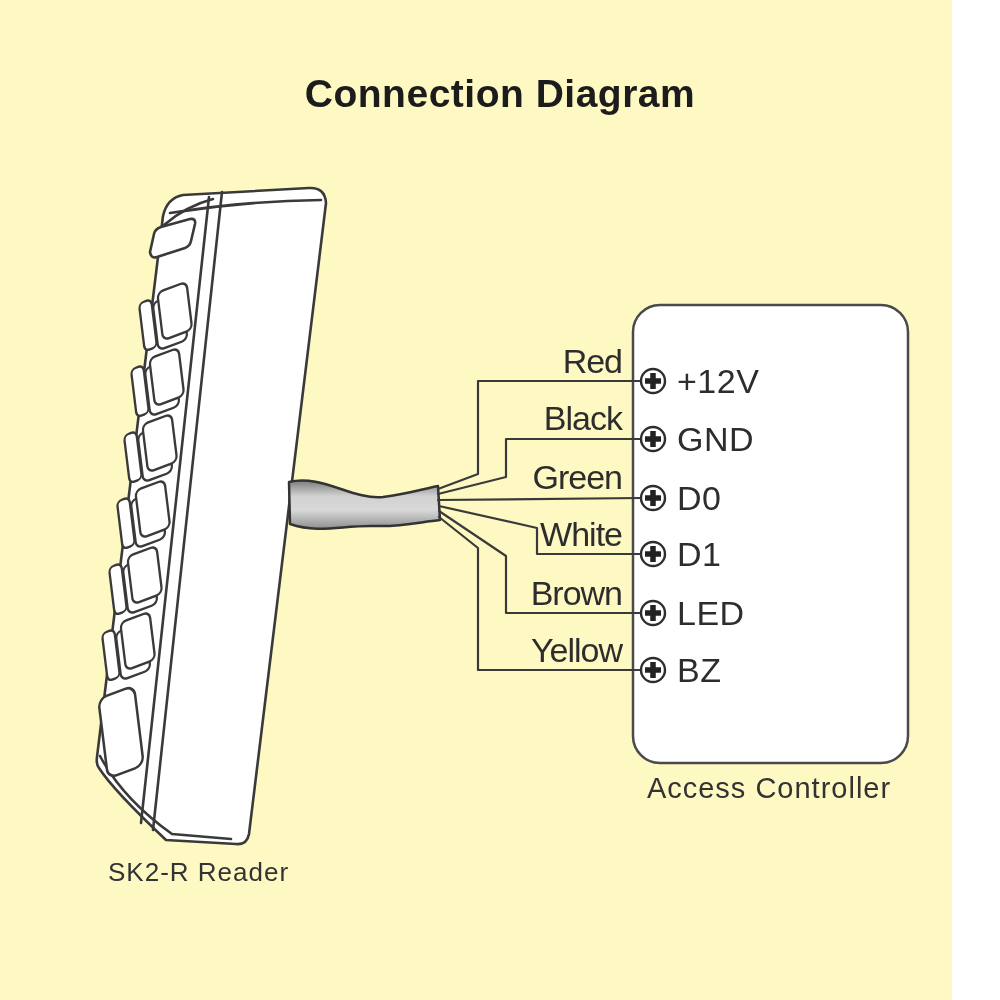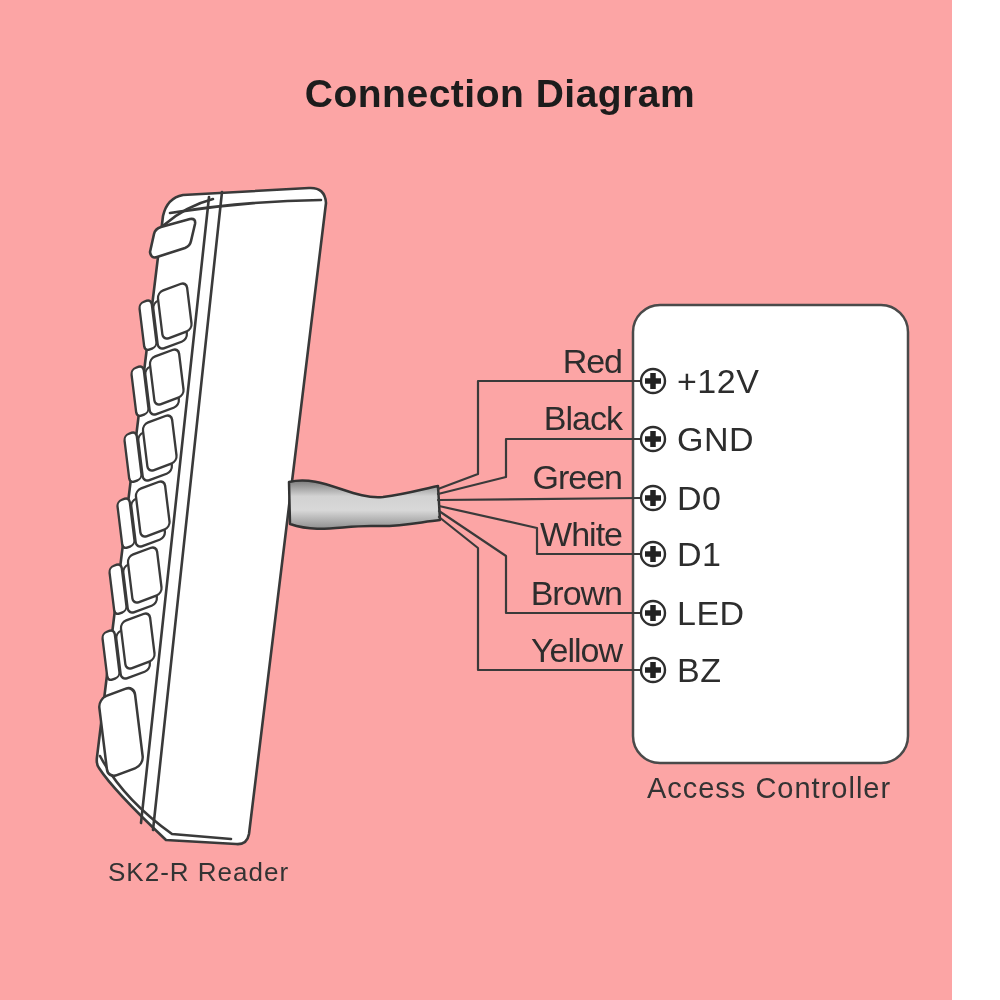--- a/index.html
+++ b/index.html
@@ -1,16 +1,16 @@
 <!DOCTYPE html>
 <html><head>
 <meta charset="utf-8">
 <style>
   html,body{margin:0;padding:0;background:#ffffff;}
-  .page{position:relative;width:952px;height:1000px;background:#fca5a5;overflow:hidden;
+  .page{position:relative;width:952px;height:1000px;background:#fef9c3;overflow:hidden;
         font-family:"Liberation Sans", sans-serif;}
   svg{position:absolute;left:0;top:0;}
   text{fill:#2b2b2b;}
   .title-text{font-size:39px;font-weight:bold;fill:#1c1c1c;letter-spacing:0.5px;}
   .wire-text{font-size:34px;letter-spacing:-1px;fill:#2d2d2d;}
   .term-text{font-size:34px;letter-spacing:0.5px;fill:#2d2d2d;}
   .caption-text{font-size:29px;letter-spacing:1px;fill:#333;}
   .reader-text{font-size:26px;letter-spacing:1px;fill:#333;}
 </style>
 </head>

